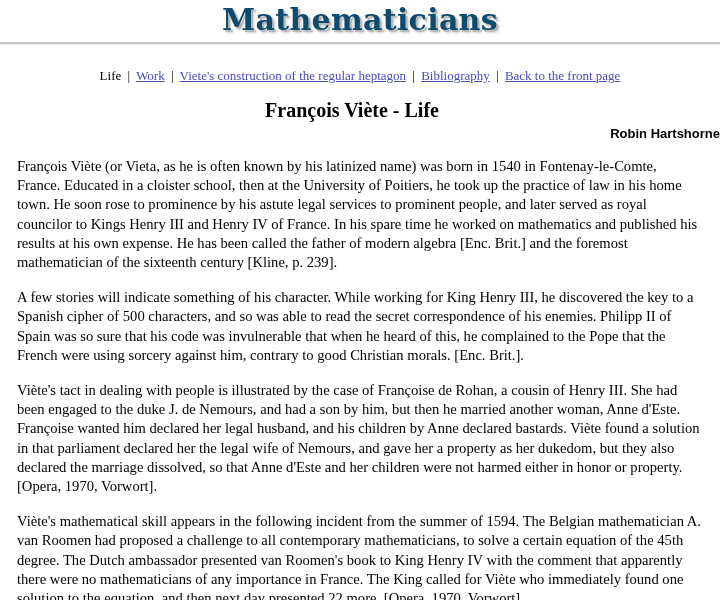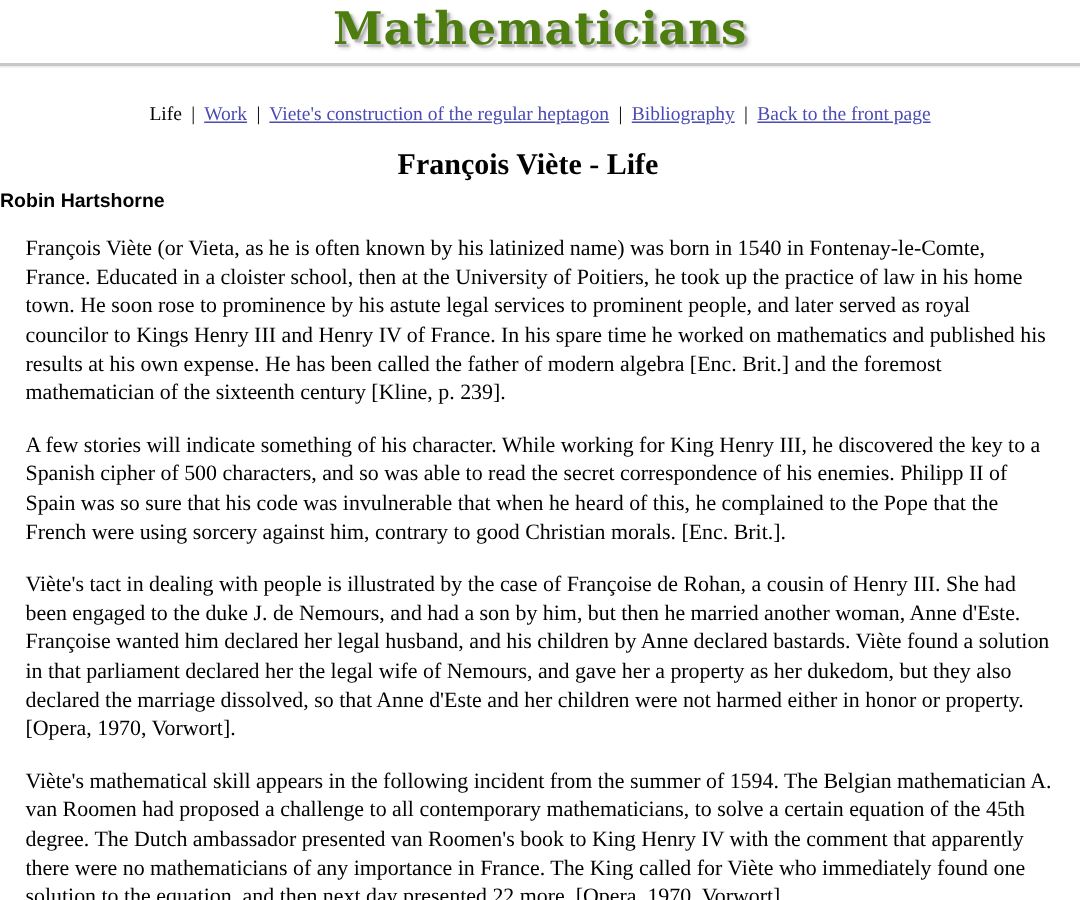--- a/index.html
+++ b/index.html
@@ -21,21 +21,21 @@
     text-align: center;
     padding: 3px 0 1px 0;
   }
   .banner-title {
     display: inline-block;
     font-family: "DejaVu Serif", "Liberation Serif", serif;
     font-weight: 700;
     font-size: 30px;
     line-height: 34px;
     letter-spacing: 0.3px;
-    color: #4d7c0f;
+    color: #0c4a6e;
     text-shadow: 2px 2px 1px #b4b4b4, 3px 3px 3px #d2d2d2;
   }
 
   
   .rule {
     height: 2px;
     margin: 4px 0 0 0;
     border: 0;
     background: #c8c8c8;
     box-shadow: 0 1px 0 #ebebeb;
@@ -65,21 +65,21 @@
   
   .page-heading {
     text-align: center;
     font-family: "Liberation Serif", "DejaVu Serif", serif;
     font-weight: 700;
     font-size: 20px;
     line-height: 22px;
     margin: 16px 16px 0 0;
   }
   .page-byline {
-    text-align: left;
+    text-align: right;
     font-family: "Liberation Sans", "DejaVu Sans", sans-serif;
     font-weight: 700;
     font-size: 13px;
     line-height: 15px;
     margin: 5px 0 0 0;
   }
 
   
   .article {
     padding: 0 17px;

